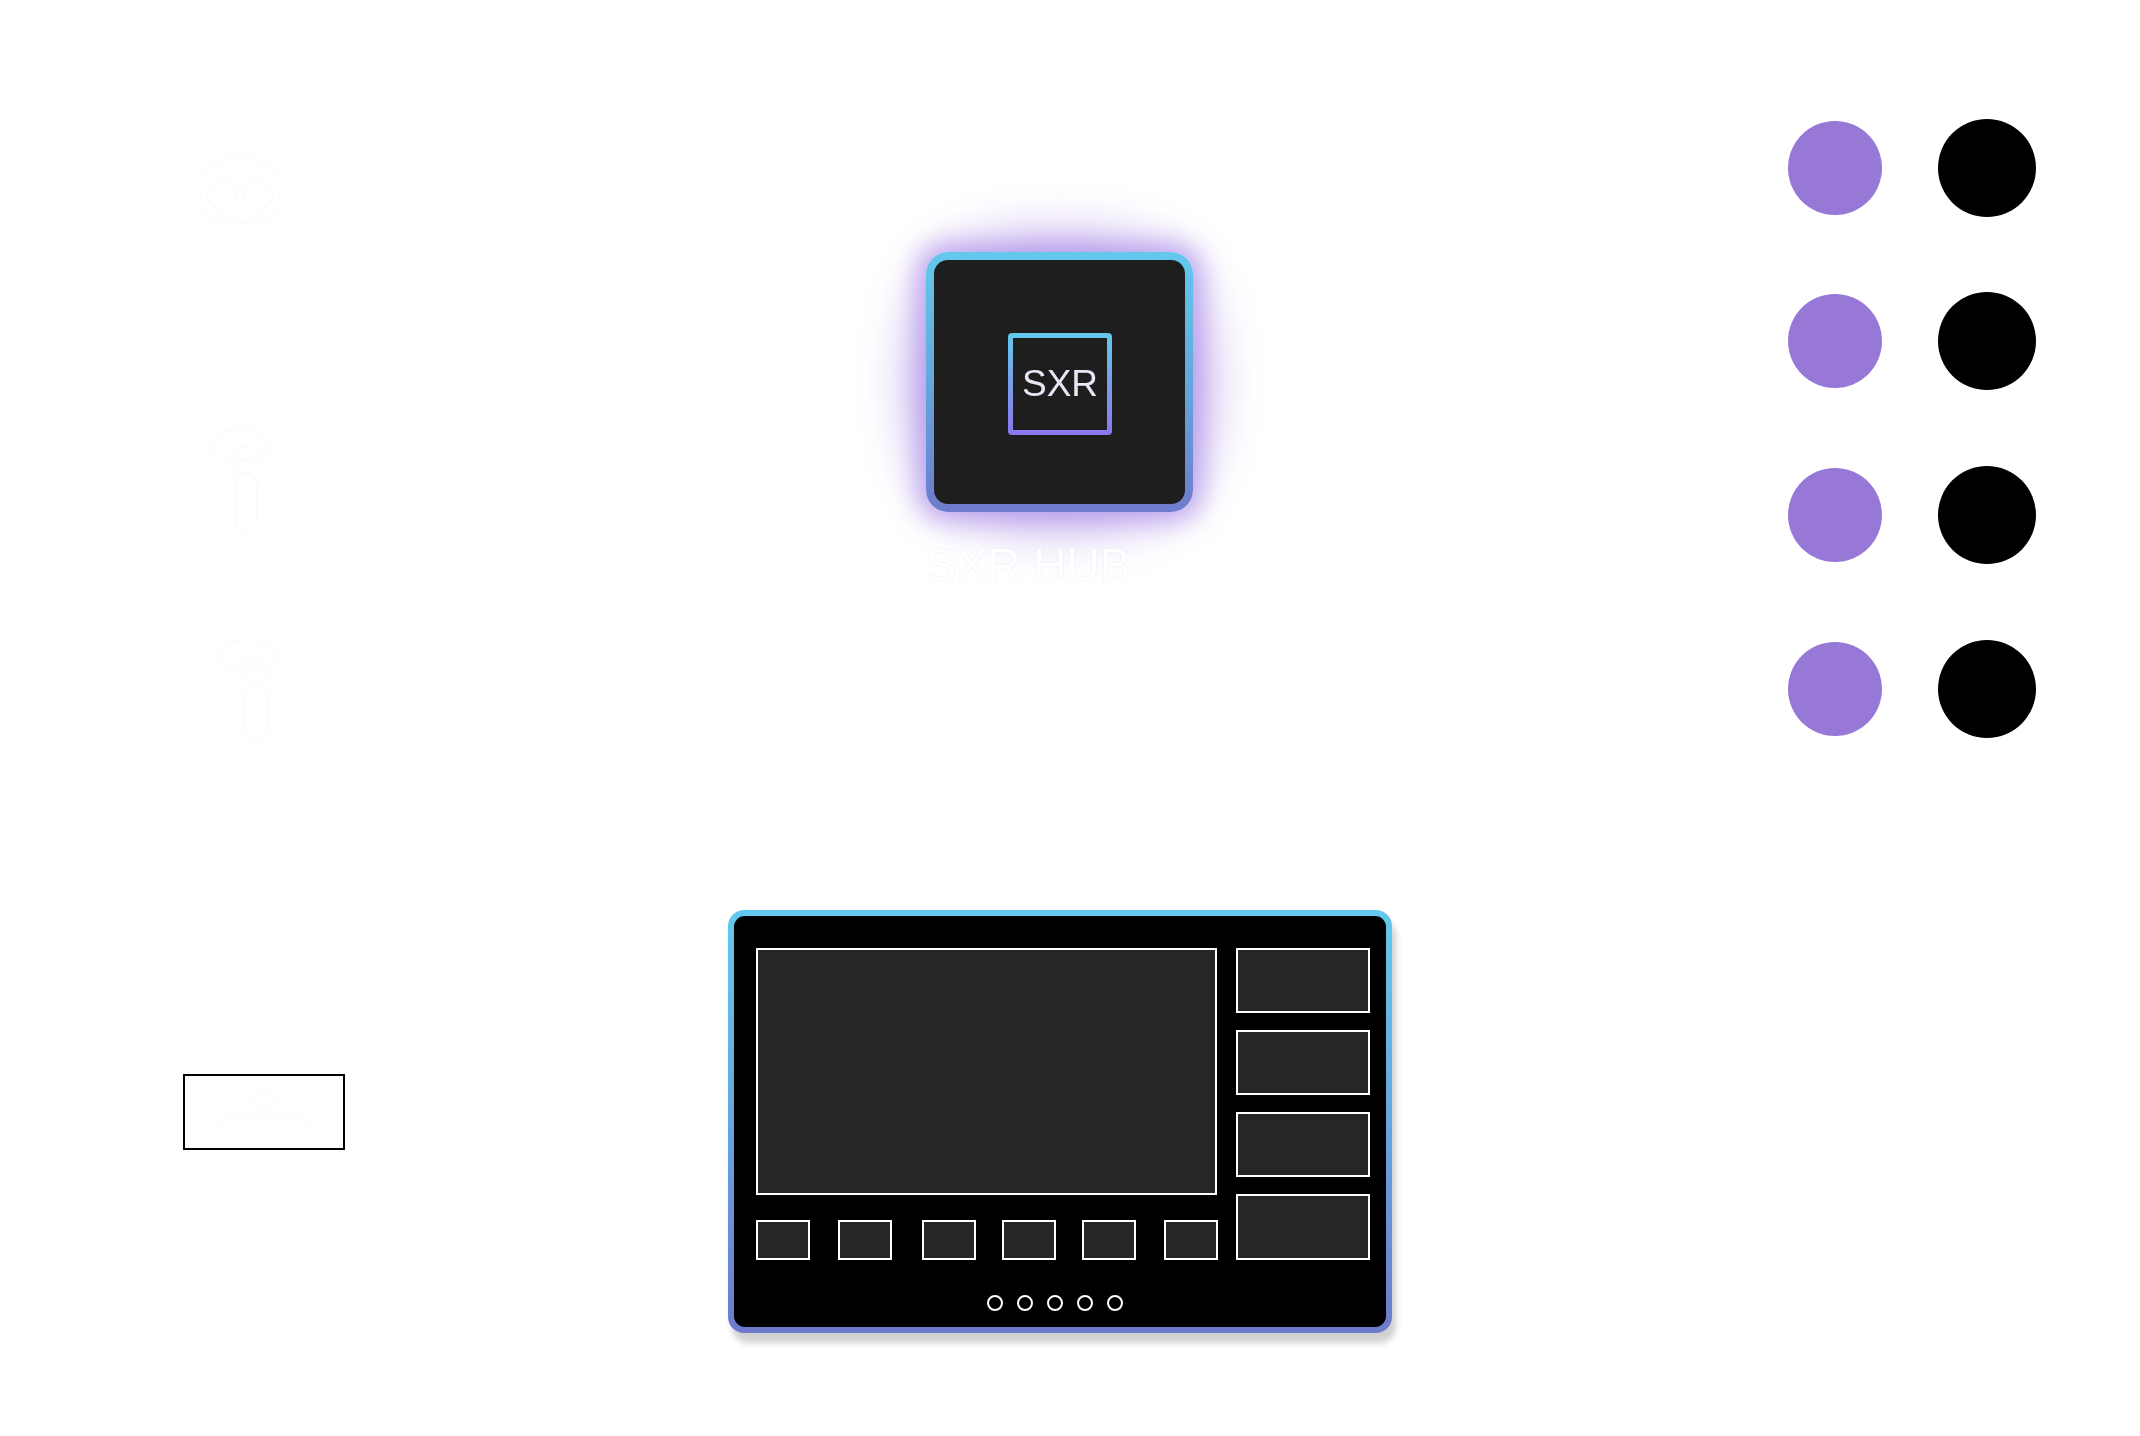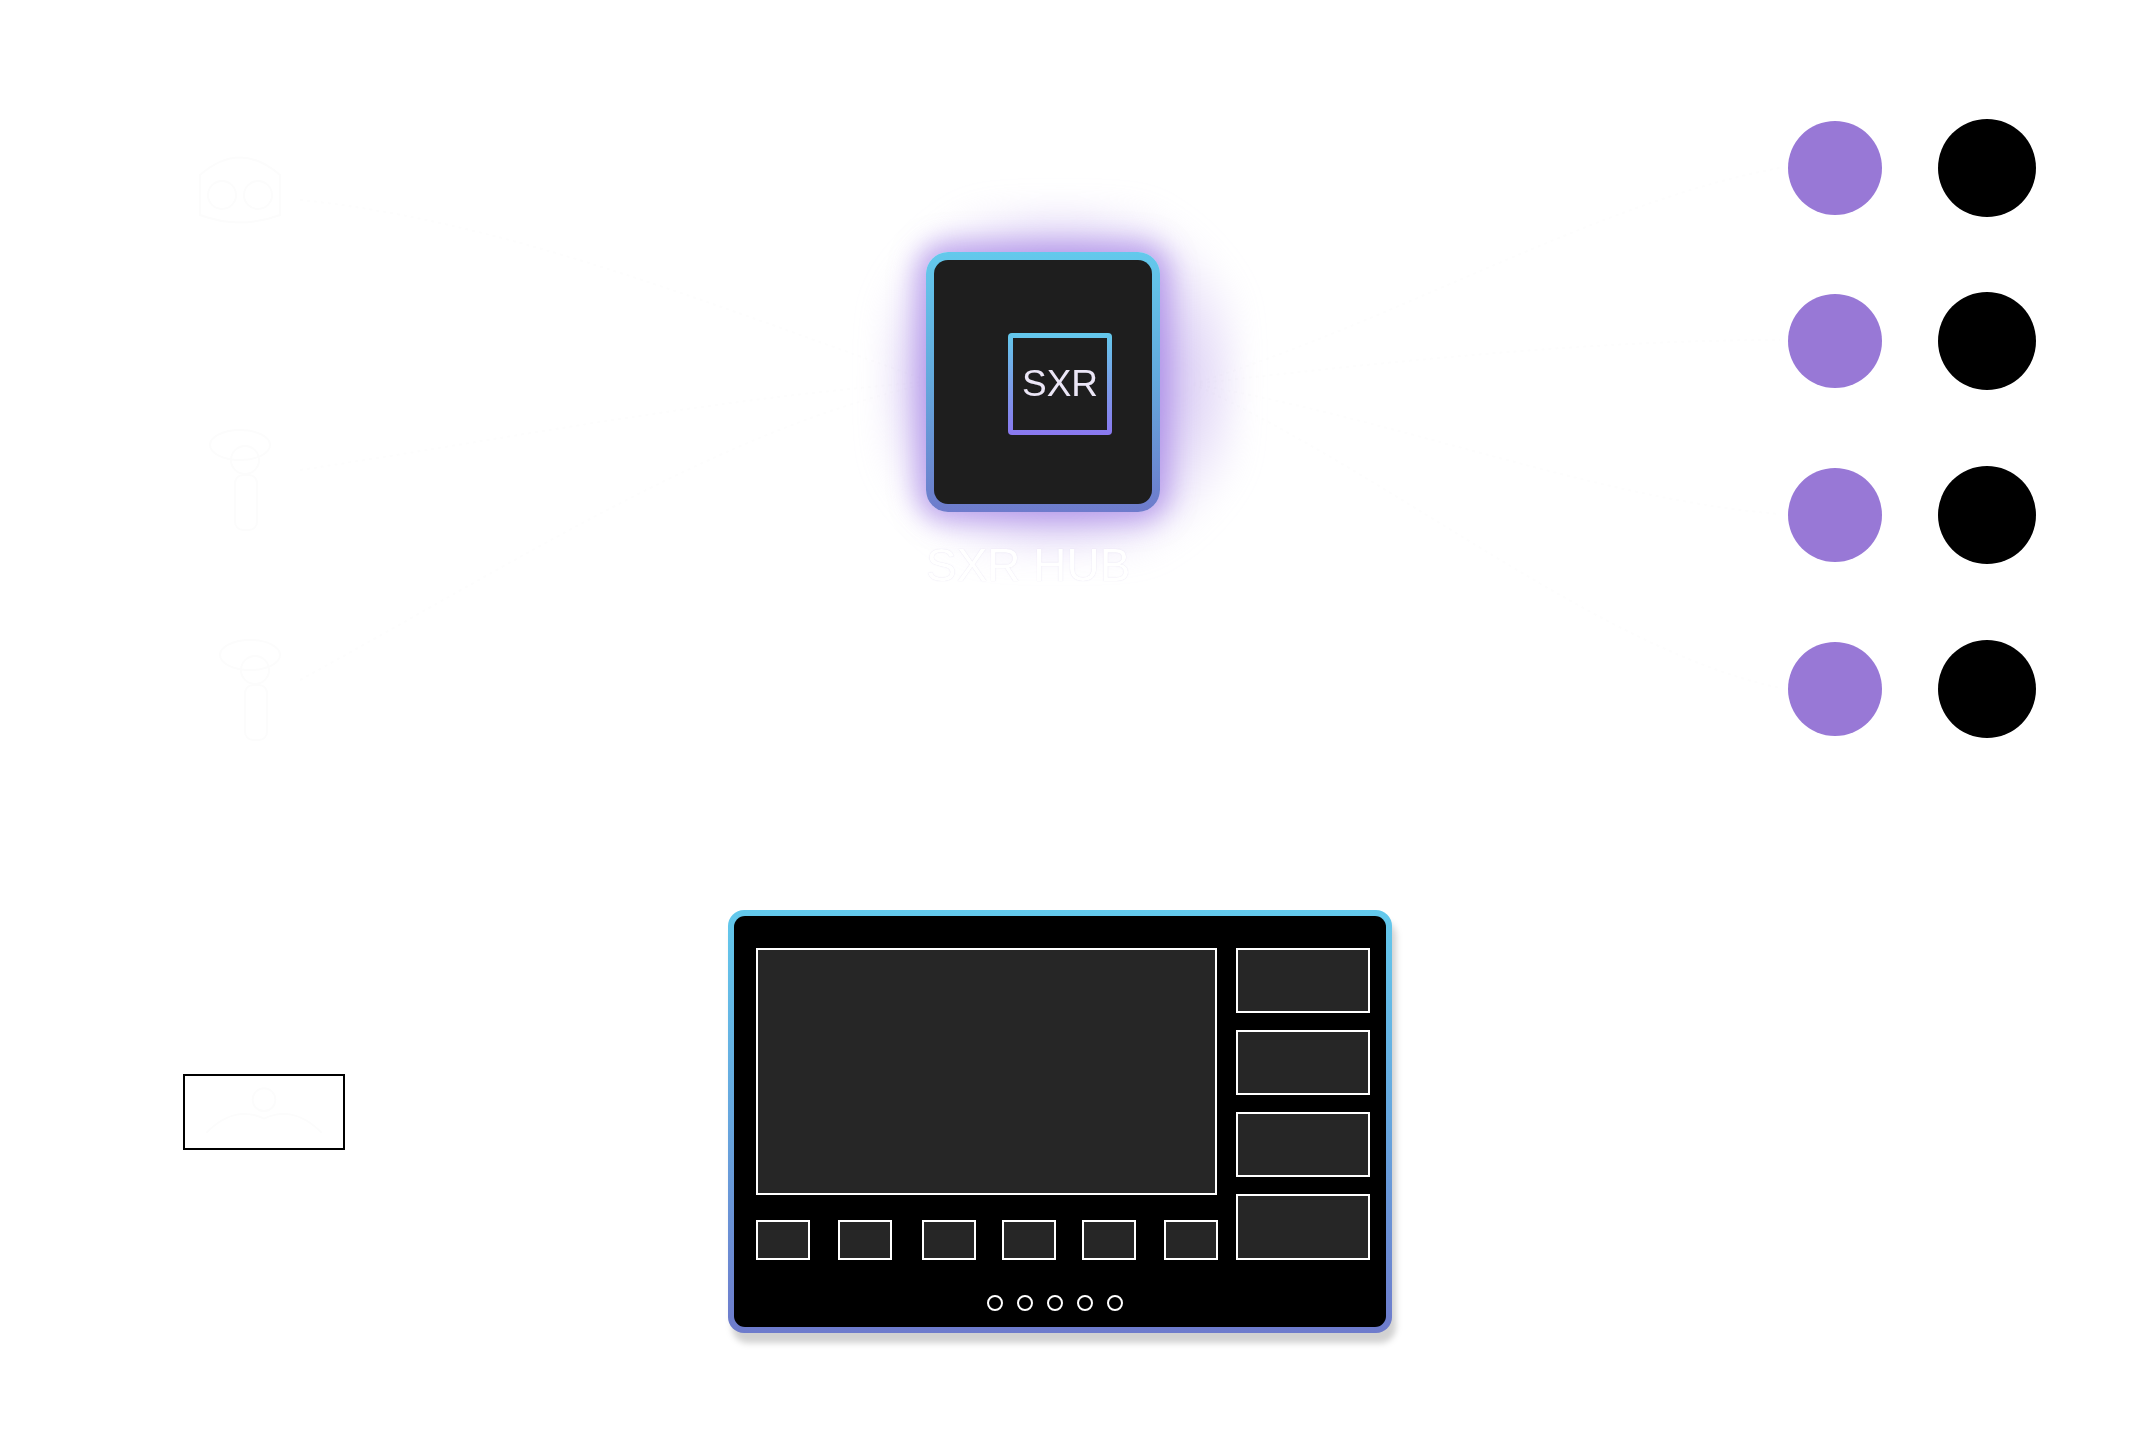--- a/index.html
+++ b/index.html
@@ -35,21 +35,21 @@
       position: absolute;
       left: 880px; top: 206px;
       width: 360px; height: 352px;
       border-radius: 60px;
       background: radial-gradient(ellipse at center, rgba(155,120,230,0.75) 0%, rgba(170,140,230,0.45) 45%, rgba(200,180,240,0.15) 70%, rgba(255,255,255,0) 80%);
       filter: blur(14px);
     }
     .hub {
       position: absolute;
       left: 926px; top: 252px;
-      width: 234px; height: 260px;
+      width: 267px; height: 260px;
       box-sizing: border-box;
       border-radius: 22px;
       padding: 8px;
       background: linear-gradient(180deg, #63c9ec 0%, #63a8dc 50%, #6e7bcc 100%);
       box-shadow: 0 0 26px 10px rgba(150,110,225,0.55);
     }
     .hub-inner {
       width: 100%; height: 100%;
       background: #1e1e1e;
       border-radius: 14px;

